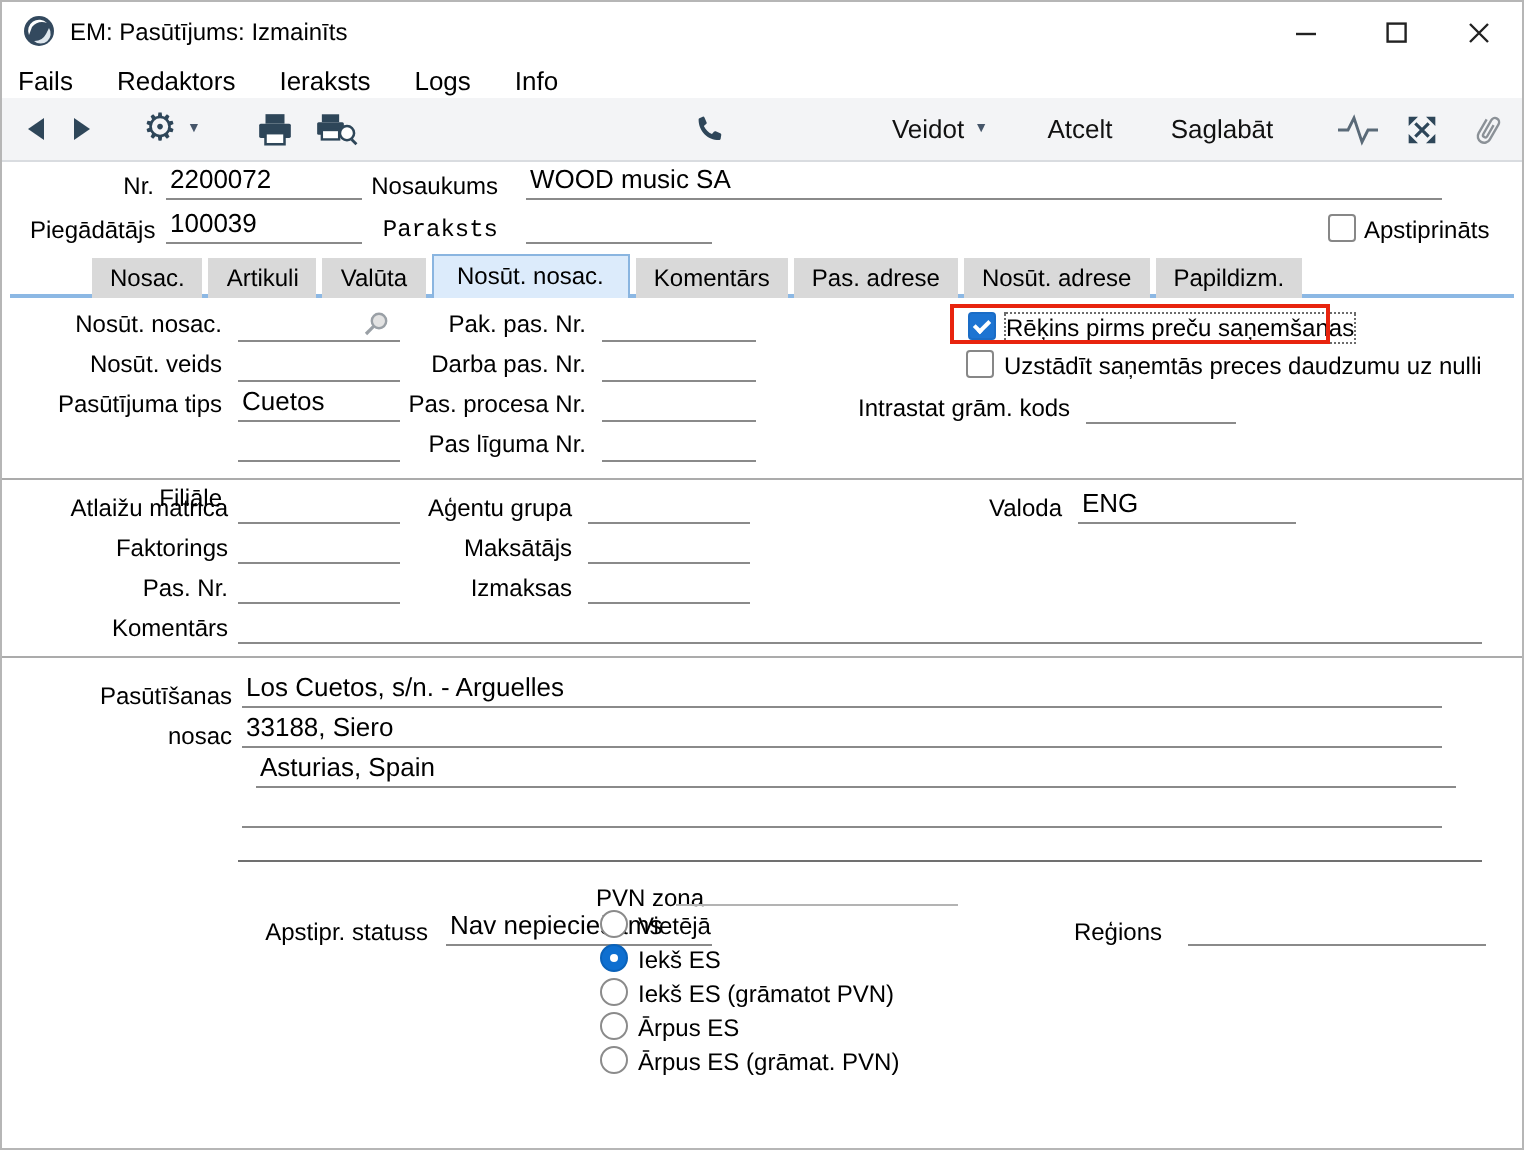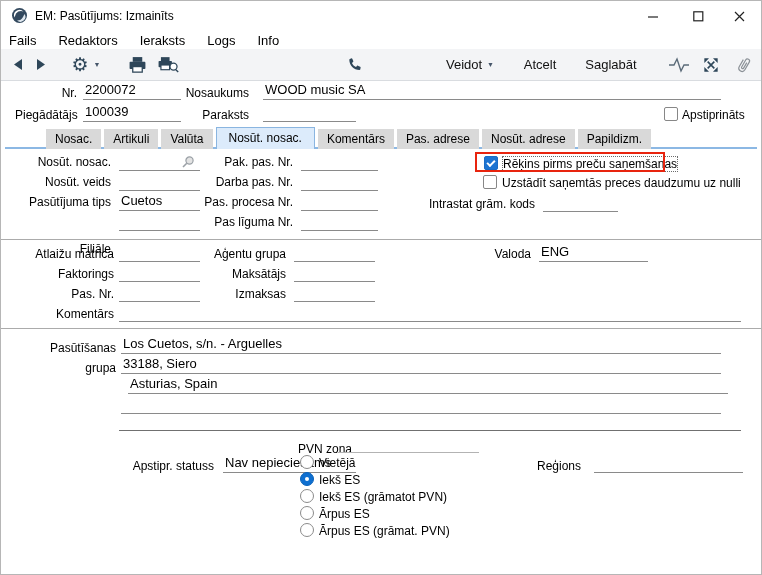--- a/index.html
+++ b/index.html
@@ -149,21 +149,21 @@
     </span>
   </div>
 
   <div class="lbl" style="left:14px;top:85px;width:62px;">Nr.</div>
   <div class="fld" style="left:82px;top:81px;width:96px;">2200072</div>
   <div class="lbl" style="left:148px;top:85px;width:100px;">Nosaukums</div>
   <div class="fld" style="left:262px;top:81px;width:456px;">WOOD music SA</div>
 
   <div class="lbl" style="left:14px;top:107px;width:62px;">Piegādātājs</div>
   <div class="fld" style="left:82px;top:103px;width:96px;">100039</div>
-  <div class="lbl" style="left:148px;top:107px;width:100px;">Paraksts</div>
+  <div class="lbl" style="left:148px;top:107px;width:100px;font-family:Liberation Mono, monospace;">Paraksts</div>
   <div class="fld" style="left:262px;top:103px;width:91px;"></div>
 
   <span class="cb" style="left:663px;top:106px;"></span>
   <span class="cblbl" style="left:681px;top:107px;">Apstiprināts</span>
 
   <div class="tabs">
     <span class="tab">Nosac.</span>
     <span class="tab">Artikuli</span>
     <span class="tab">Valūta</span>
     <span class="tab active">Nosūt. nosac.</span>
@@ -226,21 +226,21 @@
 
   <div class="lbl" style="left:430px;top:246px;width:100px;">Valoda</div>
   <div class="fld" style="left:538px;top:243px;width:107px;">ENG</div>
 
   <div class="lbl" style="left:13px;top:306px;width:100px;">Komentārs</div>
   <div class="fld" style="left:118px;top:303px;width:620px;"></div>
 
   <div class="sep" style="top:327px;"></div>
 
   <div class="lbl" style="left:15px;top:340px;width:100px;">Pasūtīšanas</div>
-  <div class="lbl" style="left:15px;top:360px;width:100px;">grupa</div>
+  <div class="lbl" style="left:15px;top:360px;width:100px;">nosac</div>
   <div class="fld" style="left:120px;top:335px;width:598px;">Los Cuetos, s/n. - Arguelles</div>
   <div class="fld" style="left:120px;top:355px;width:598px;">33188, Siero</div>
   <div class="fld" style="left:127px;top:375px;width:598px;">Asturias, Spain</div>
   <div class="fld" style="left:120px;top:395px;width:598px;"></div>
 
   <div class="darksep"></div>
 
   <div class="glbl" style="left:297px;top:441px;">PVN zona</div>
   <div class="pvnline"></div>
 

